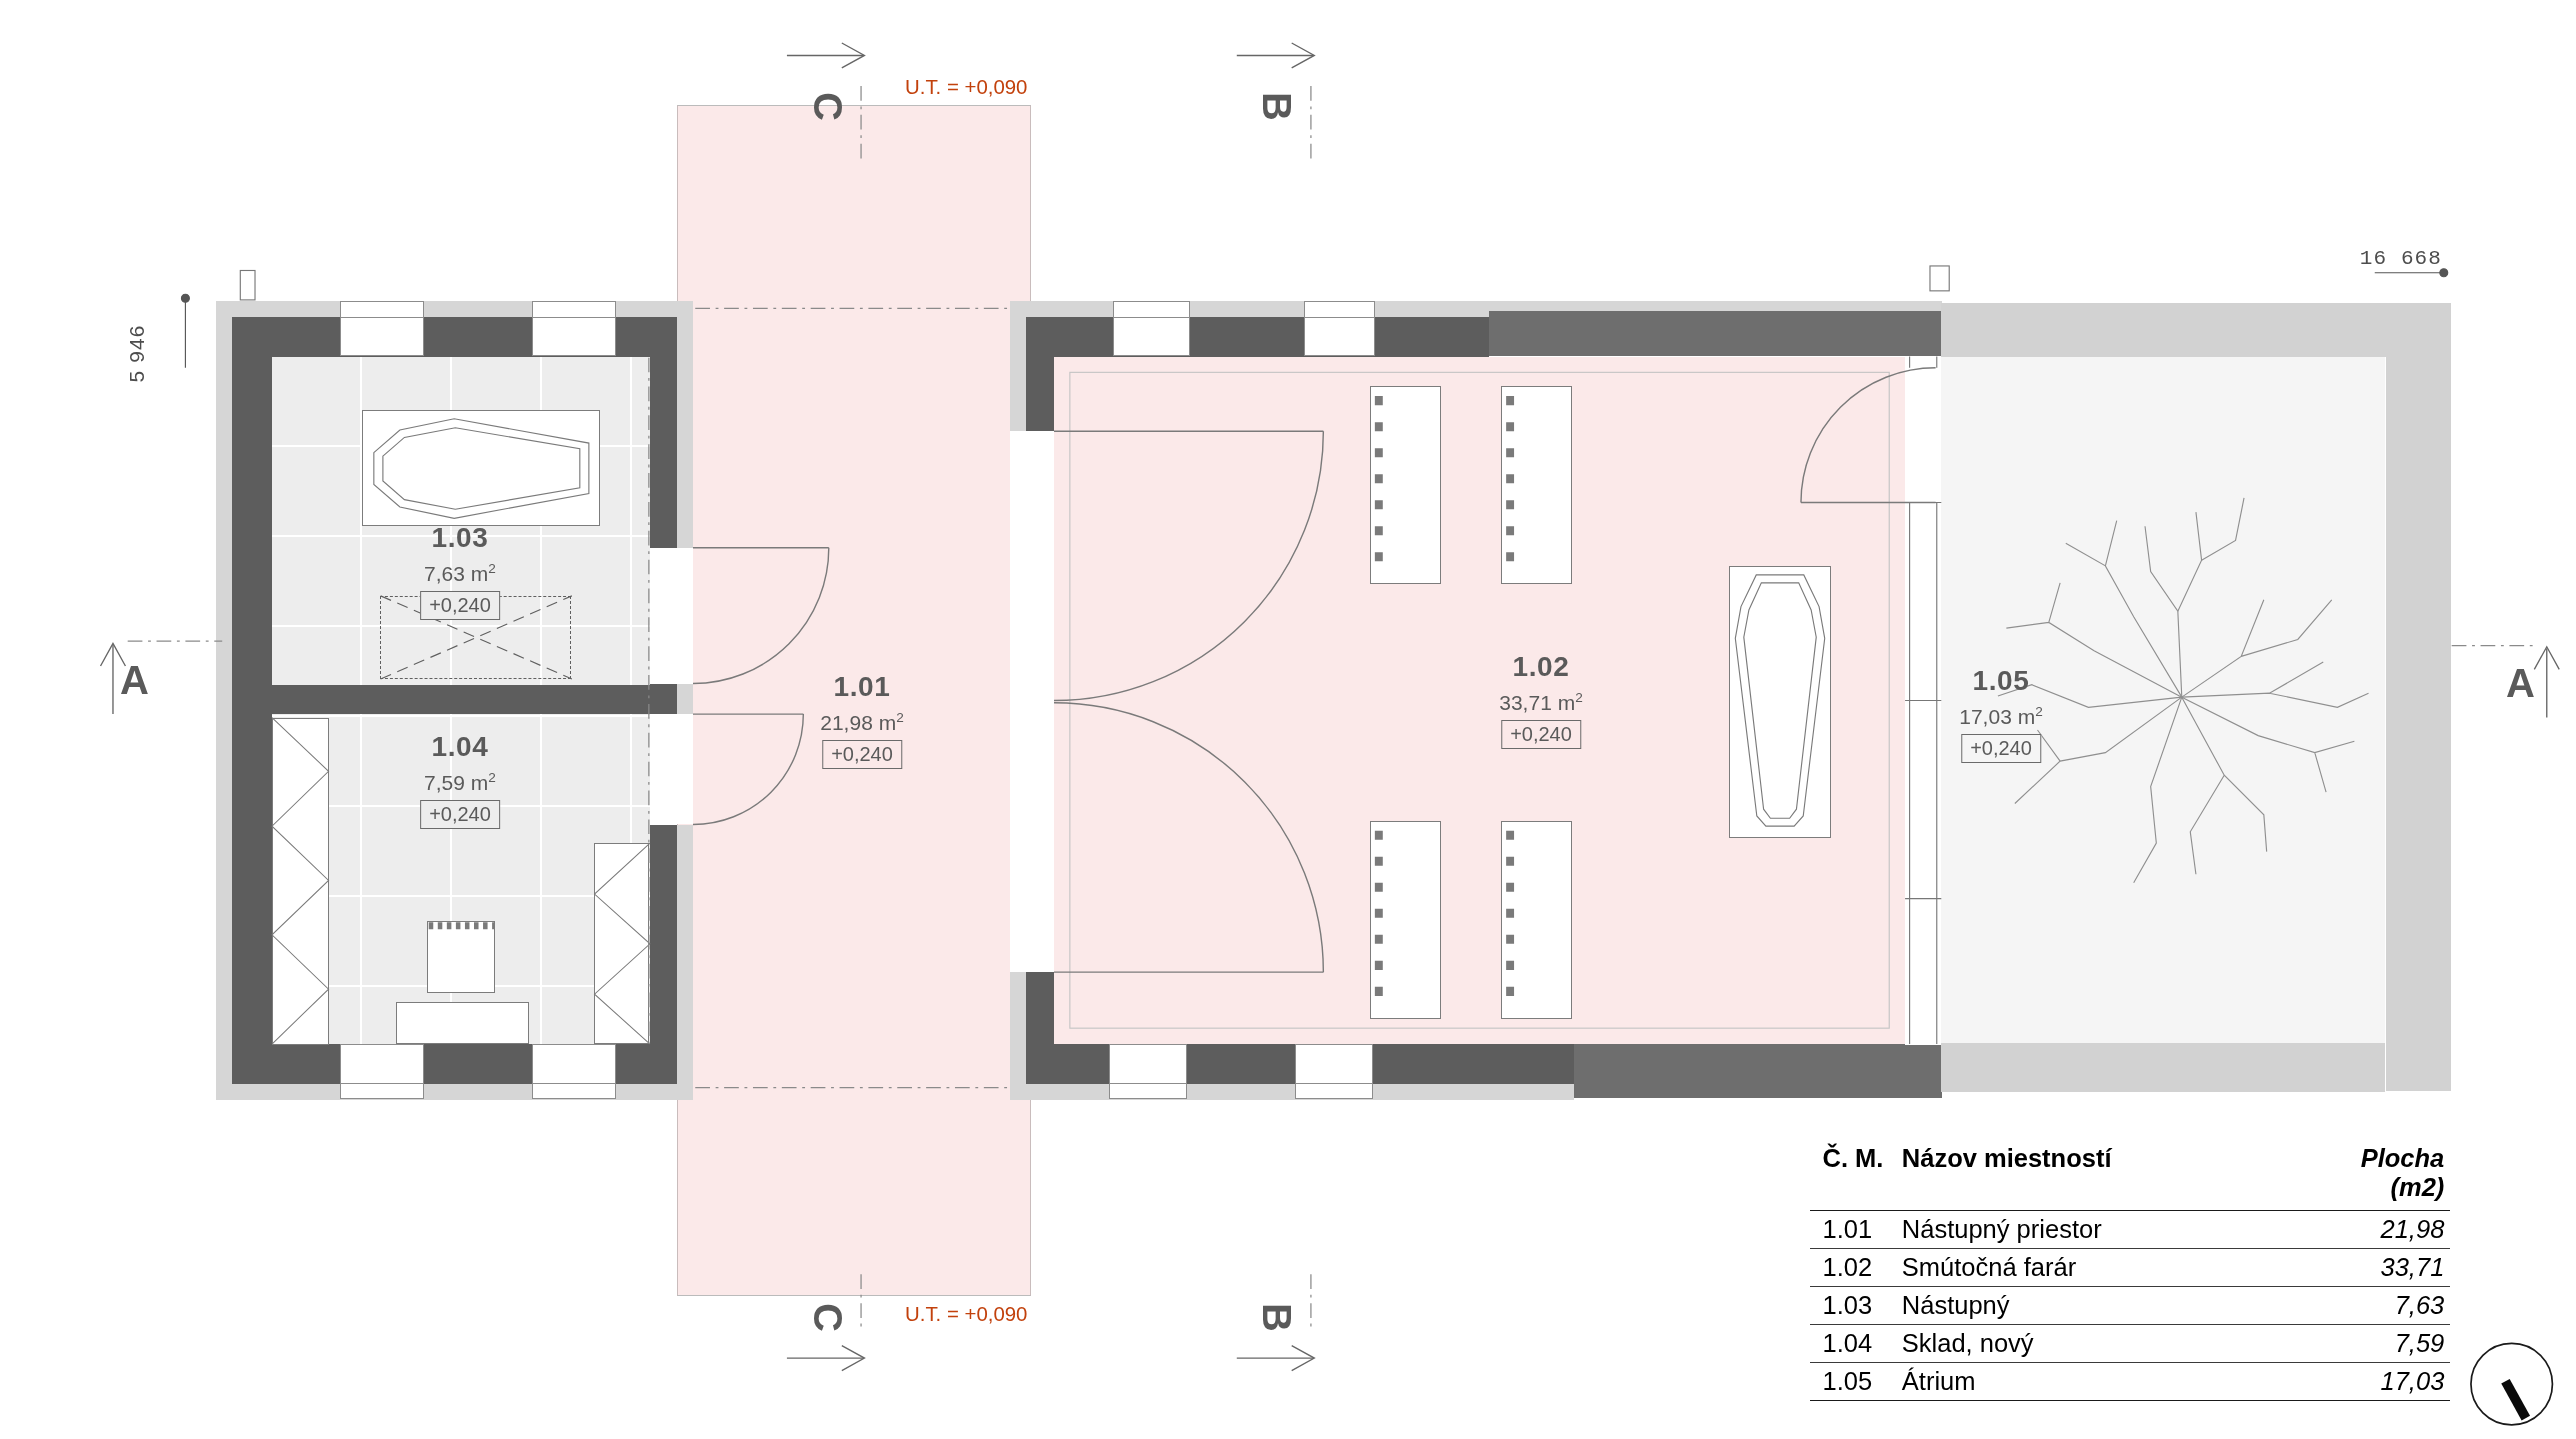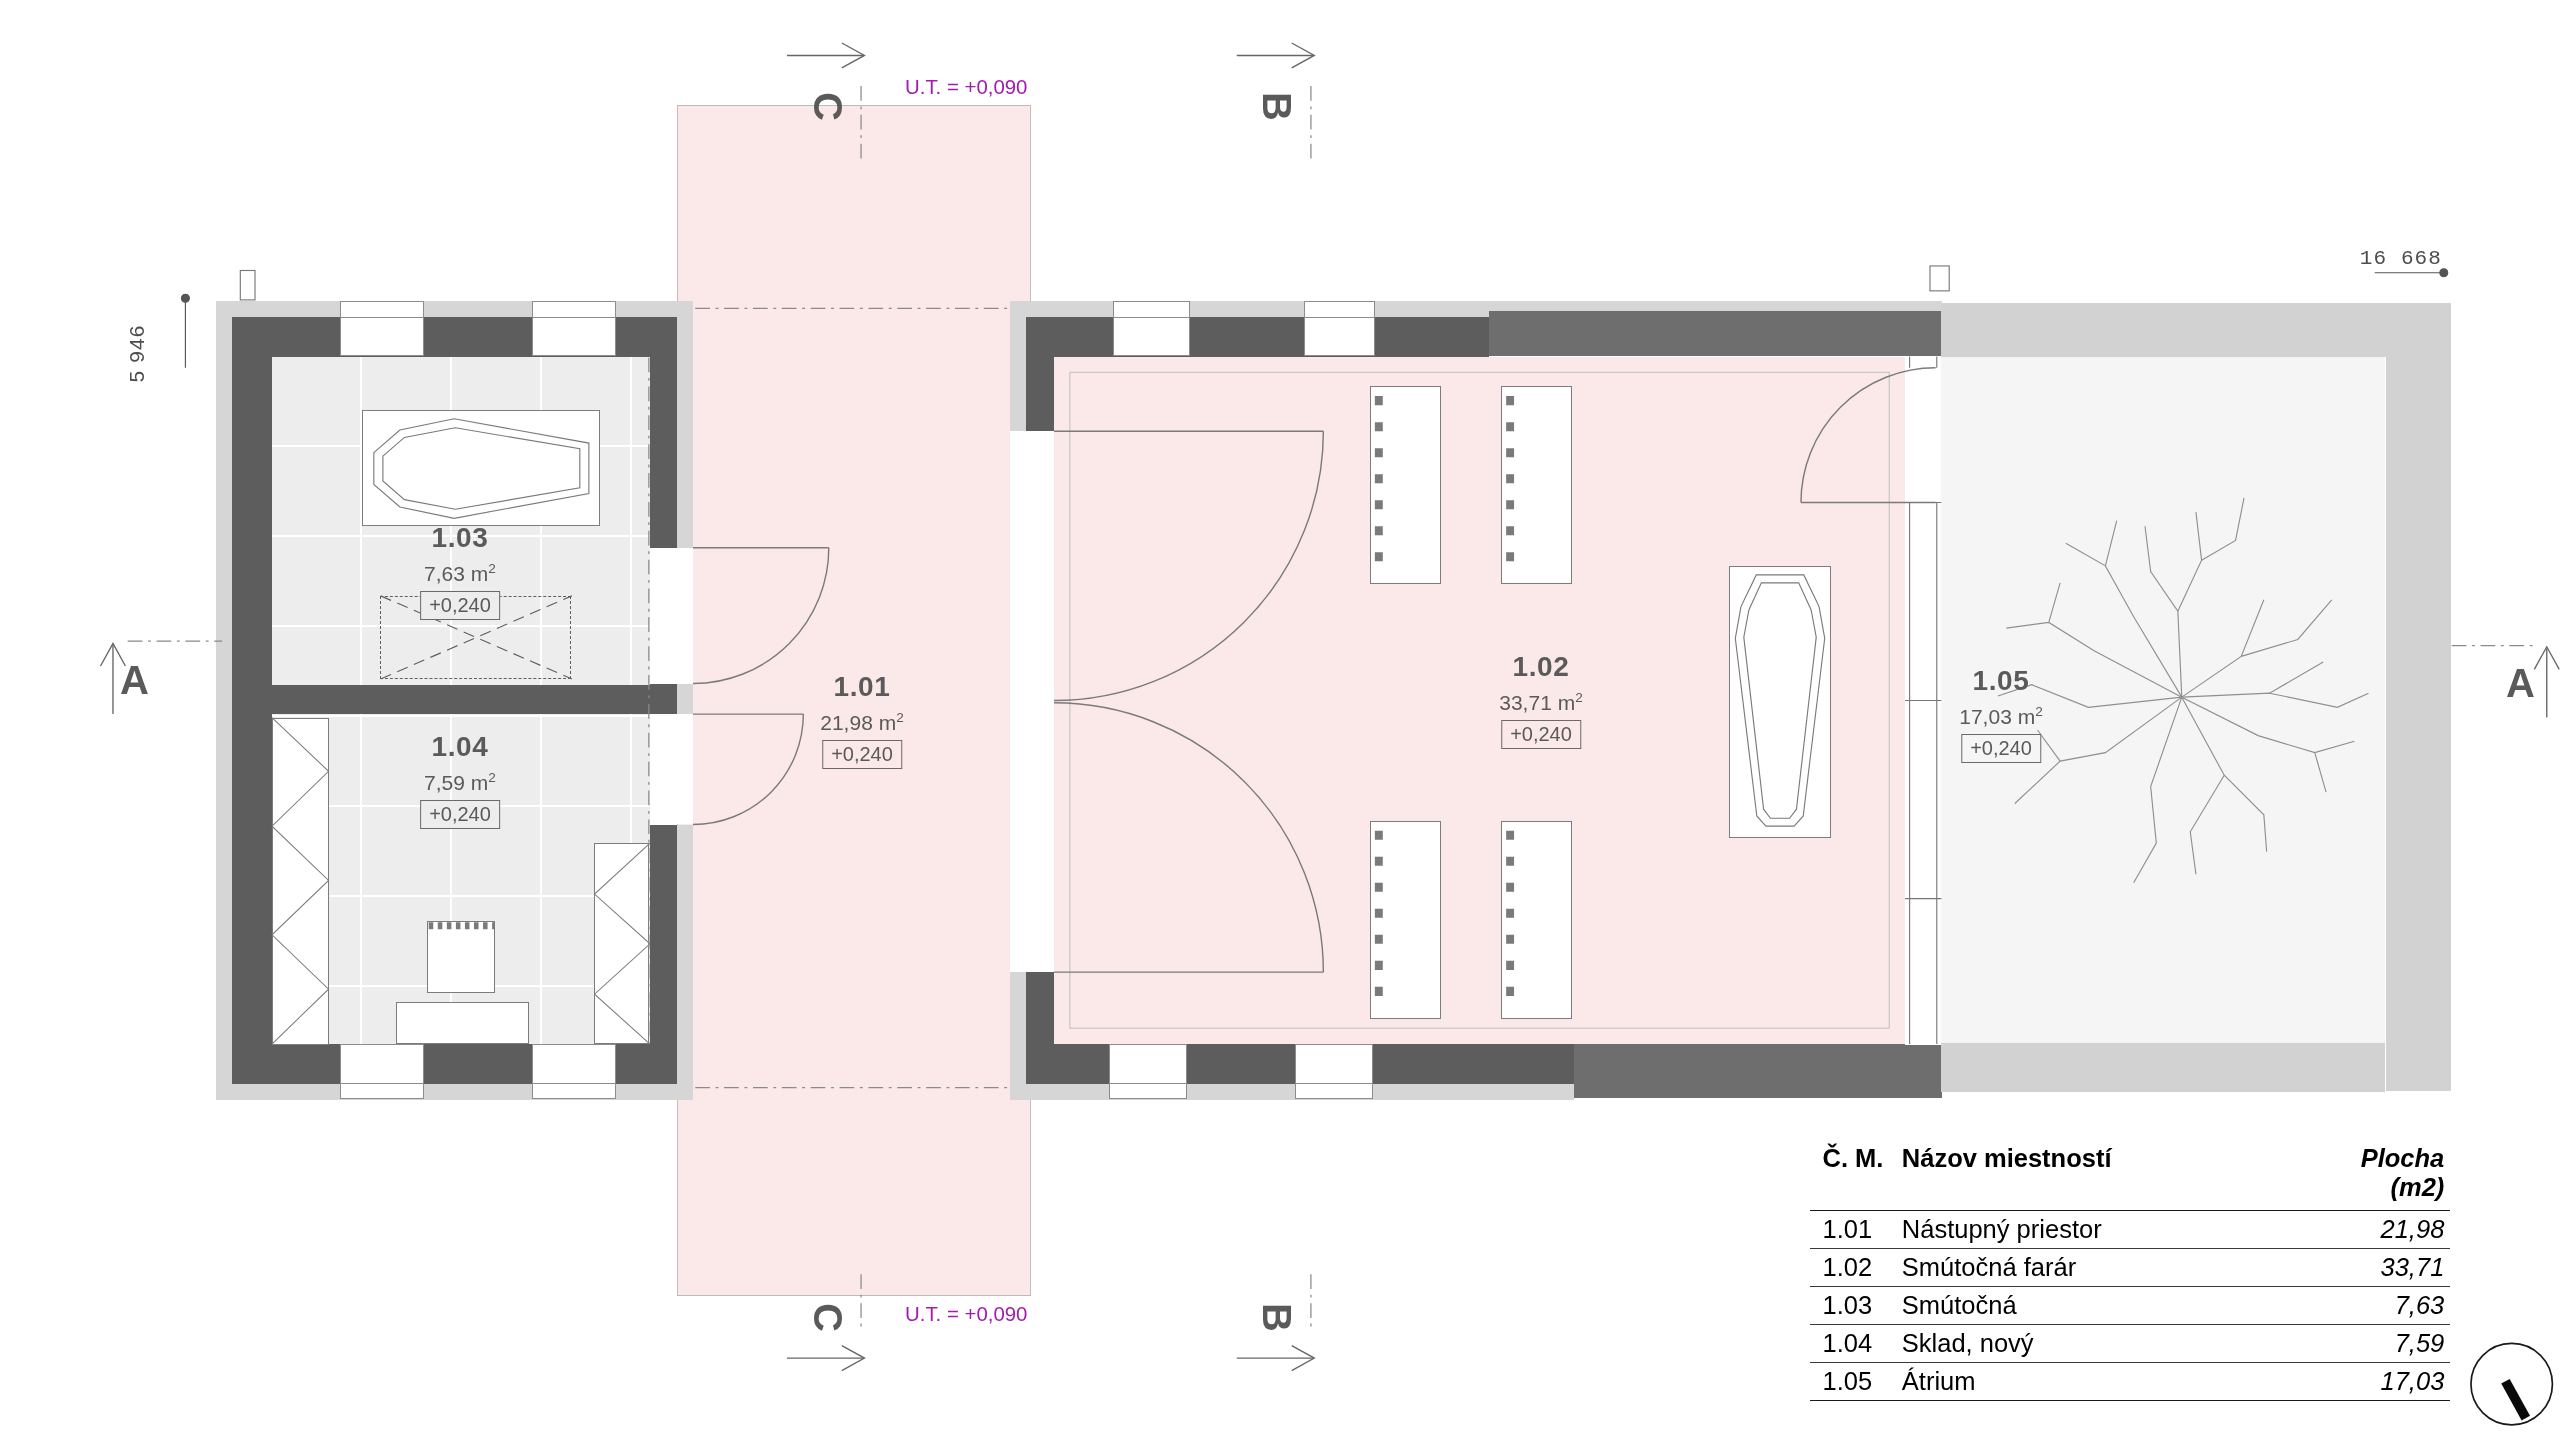--- a/index.html
+++ b/index.html
@@ -22,21 +22,21 @@
   .sill{position:absolute;left:0;right:0;height:1.1px;background:#8c8c8c;}
   .furn{background:#fff;border:1.1px solid #7c7c7c;box-sizing:border-box;}
   .sky{border:1.7px dashed #5f5f5f;box-sizing:border-box;}
   .room-label{position:absolute;text-align:center;color:#5a5a5a;transform:translateX(-50%);}
   .rm-num{font-size:28px;font-weight:700;letter-spacing:0.6px;}
   .rm-area{font-size:21px;margin-top:6.8px;}
   .rm-area sup{font-size:13.6px;}
   .rm-elev{display:inline-block;font-size:20px;border:1.1px solid #6a6a6a;padding:1.7px 8px;margin-top:5.7px;}
   .sec-letter{position:absolute;font-size:40px;font-weight:700;color:#5a5a5a;}
   .rot90{transform:rotate(90deg);}
-  .ut{position:absolute;font-size:20.4px;color:#a21caf;}
+  .ut{position:absolute;font-size:20.4px;color:#c2410c;}
   .dim{position:absolute;font-size:21px;color:#4d4d4d;letter-spacing:1.1px;}
   .tbl{position:absolute;left:1810px;top:1141px;width:640px;color:#000;}
   .tbl-title{font-size:36px;font-weight:700;margin-bottom:14.7px;}
   .tbl-head{display:flex;font-size:25.5px;font-weight:700;padding:3.4px 0 8px 0;border-bottom:1.7px solid #1a1a1a;}
   .tbl-row{display:flex;font-size:25.5px;align-items:center;height:37px;border-bottom:1.1px solid #3a3a3a;}
   .c-num{width:85px;padding-left:12.5px;box-sizing:border-box;}
   .c-name{flex:1;padding-left:6.8px;}
   .c-area{width:136px;text-align:right;padding-right:5.7px;box-sizing:border-box;font-style:italic;}
 </style>
 </head>
@@ -286,21 +286,21 @@
       <div class="c-name">Nástupný priestor</div>
       <div class="c-area">21,98</div>
     </div>
     <div class="tbl-row">
       <div class="c-num">1.02</div>
       <div class="c-name">Smútočná farár</div>
       <div class="c-area">33,71</div>
     </div>
     <div class="tbl-row">
       <div class="c-num">1.03</div>
-      <div class="c-name">Smútočná</div>
+      <div class="c-name">Nástupný</div>
       <div class="c-area">7,63</div>
     </div>
     <div class="tbl-row">
       <div class="c-num">1.04</div>
       <div class="c-name">Sklad, nový</div>
       <div class="c-area">7,59</div>
     </div>
     <div class="tbl-row" style="border-bottom:1.7px solid #1a1a1a;">
       <div class="c-num">1.05</div>
       <div class="c-name">Átrium</div>

